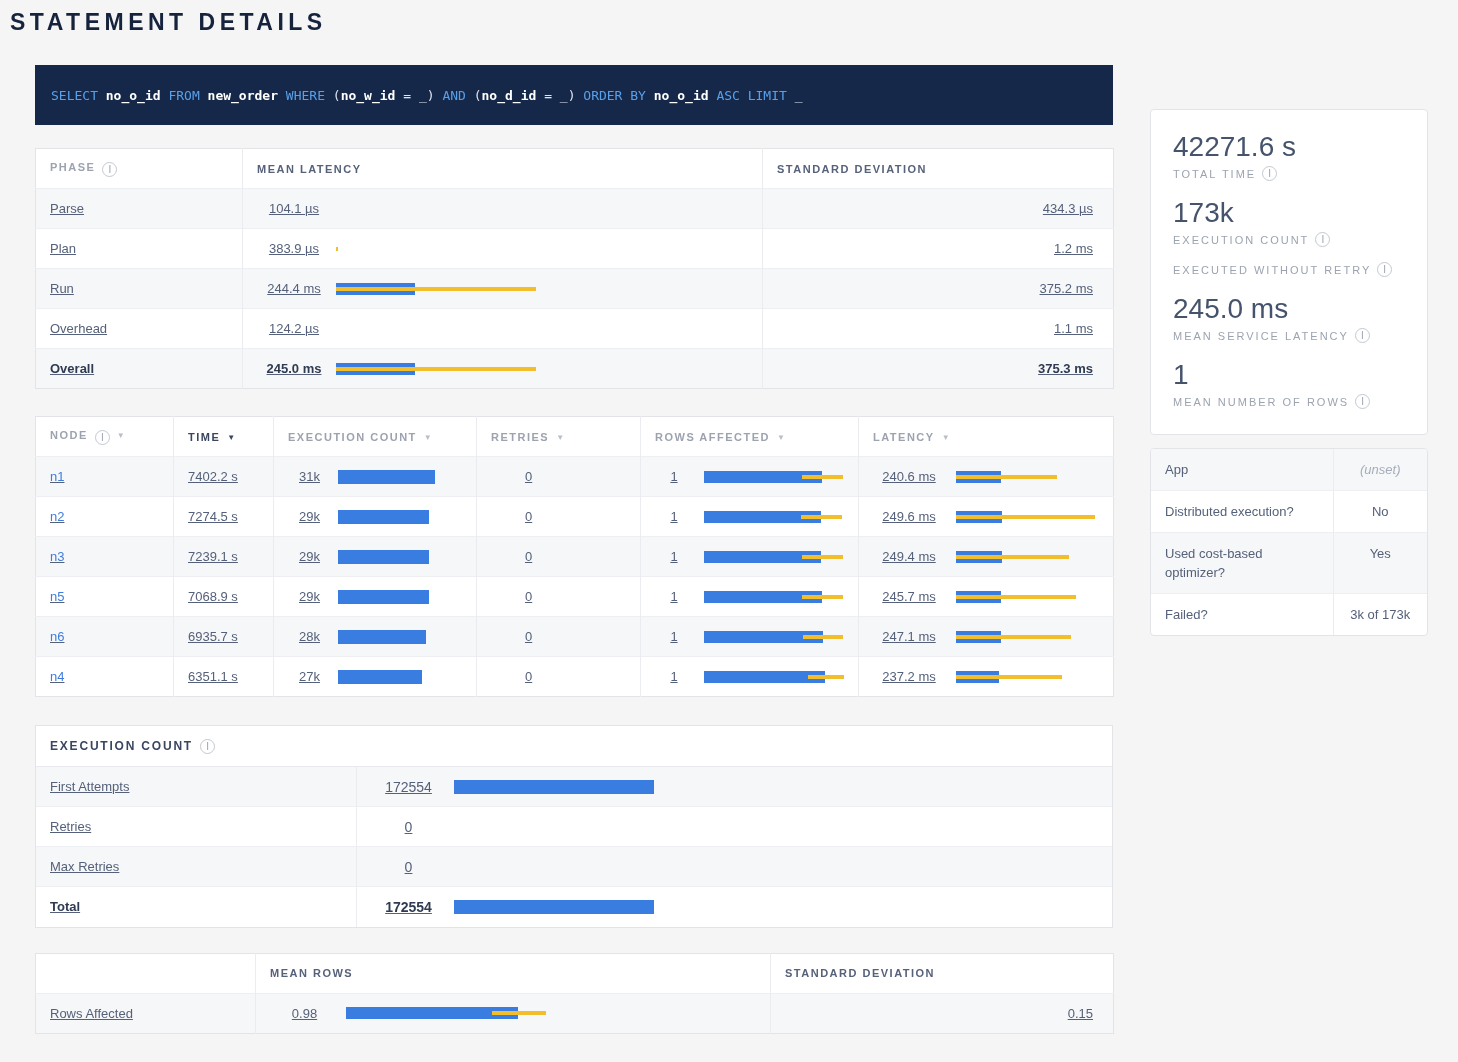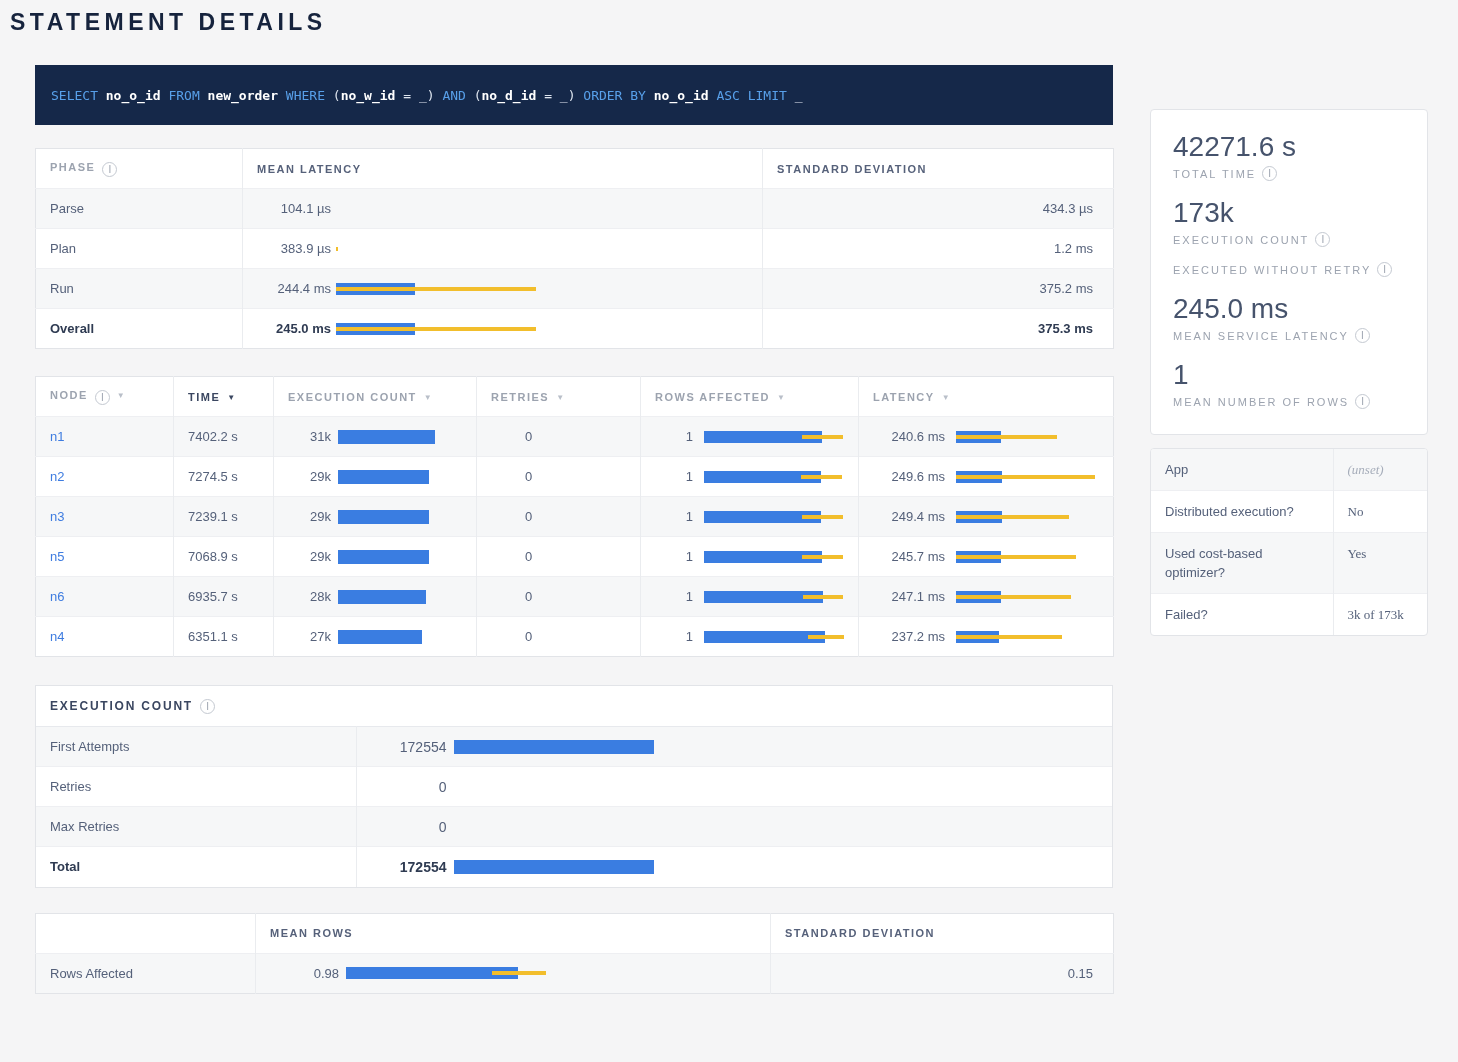--- a/index.html
+++ b/index.html
@@ -43,28 +43,28 @@
     text-align:left; color:#9CA3AF; text-transform:uppercase;
     white-space:nowrap; overflow:hidden;
   }
   table.grid th.dark, table.grid th.dark .arrow { color:#56617A; }
   table.grid th.active, table.grid th.active .arrow { color:#3A4660; }
   table.grid td, table.grid th {
     border-right:1px solid #EAECEF; padding:0 14px;
     height:40px; vertical-align:middle;
   }
   table.grid td:last-child, table.grid th:last-child { border-right:none; }
-  table.grid tbody tr { border-top:1px solid #EEEFF2; }
+  table.grid tbody tr { border-top:1px solid #EEEFF2;text-decoration:underline; }
   table.grid tbody tr:nth-child(odd) { background:#F6F7F8; }
   table.grid tr.bold td { font-weight:bold; color:#2F3B52; }
   th.tall { height:52px; }
 
   .num-right { text-align:right; padding-right:20px !important; }
   .flexcell { display:flex; align-items:center; }
-  .val { display:inline-block; text-align:right; flex:none; }
+  .val { display:inline-block; text-align:center; flex:none; }
 
   a.node-link { color:#3E7CE0; text-decoration:none; }
 
   
   .bar { position:relative; display:inline-block; height:12px; flex:none; }
   .bar.tall { height:14px; }
   .bar i.bb { position:absolute; left:0; top:0; height:100%; background:#3A7DE1; }
   .bar i.yb { position:absolute; top:4px; height:4px; background:#F2BE2C; }
 
   
@@ -118,21 +118,21 @@
     display:flex; align-items:center;
     font-size:11px; letter-spacing:2px; color:#9CA3AF;
     text-transform:uppercase; margin-top:3px;
   }
   .stat-label .info { margin-left:6px; }
 
   .details-card { margin-top:13px; overflow:hidden; }
   table.details { border-collapse:collapse; table-layout:fixed; width:100%; font-size:13px; color:#55617A; }
   table.details col.c1{ width:182px }
   table.details td { padding:11px 14px; vertical-align:top; line-height:19px; border-right:1px solid #EAECEF; }
-  table.details td:last-child { border-right:none; text-align:left;font-family:Liberation Serif, serif; }
+  table.details td:last-child { border-right:none; text-align:center; }
   table.details tr { border-top:1px solid #EEEFF2; }
   table.details tr:first-child { border-top:none; }
   table.details tr:nth-child(odd) { background:#F6F7F8; }
   td.unset { font-style:italic; color:#A6ADBA; }
 </style>
 </head>
 <body>
 
 <div class="page">
   <h1 class="page-title">STATEMENT DETAILS</h1>
@@ -185,20 +185,30 @@
             <td>
                 <div class="flexcell">
                   <span class="val">244.4 ms</span>
                   <span class="bar" style="width: 200px;">
                     <i class="bb" style="width: 79px;"></i>
                     <i class="yb" style="left: 0px; width: 200px;"></i>
                   </span>
                 </div>
               </td>
             <td class="num-right">375.2 ms</td>
+          </tr>
+          <tr>
+            <td>Overhead</td>
+            <td>
+                <div class="flexcell">
+                  <span class="val">124.2 µs</span>
+                  <span class="bar" style="width: 0px;"></span>
+                </div>
+              </td>
+            <td class="num-right">1.1 ms</td>
           </tr>
           <tr class="bold">
             <td>Overall</td>
             <td>
                 <div class="flexcell">
                   <span class="val">245.0 ms</span>
                   <span class="bar" style="width: 200px;">
                     <i class="bb" style="width: 79px;"></i>
                     <i class="yb" style="left: 0px; width: 200px;"></i>
                   </span>

